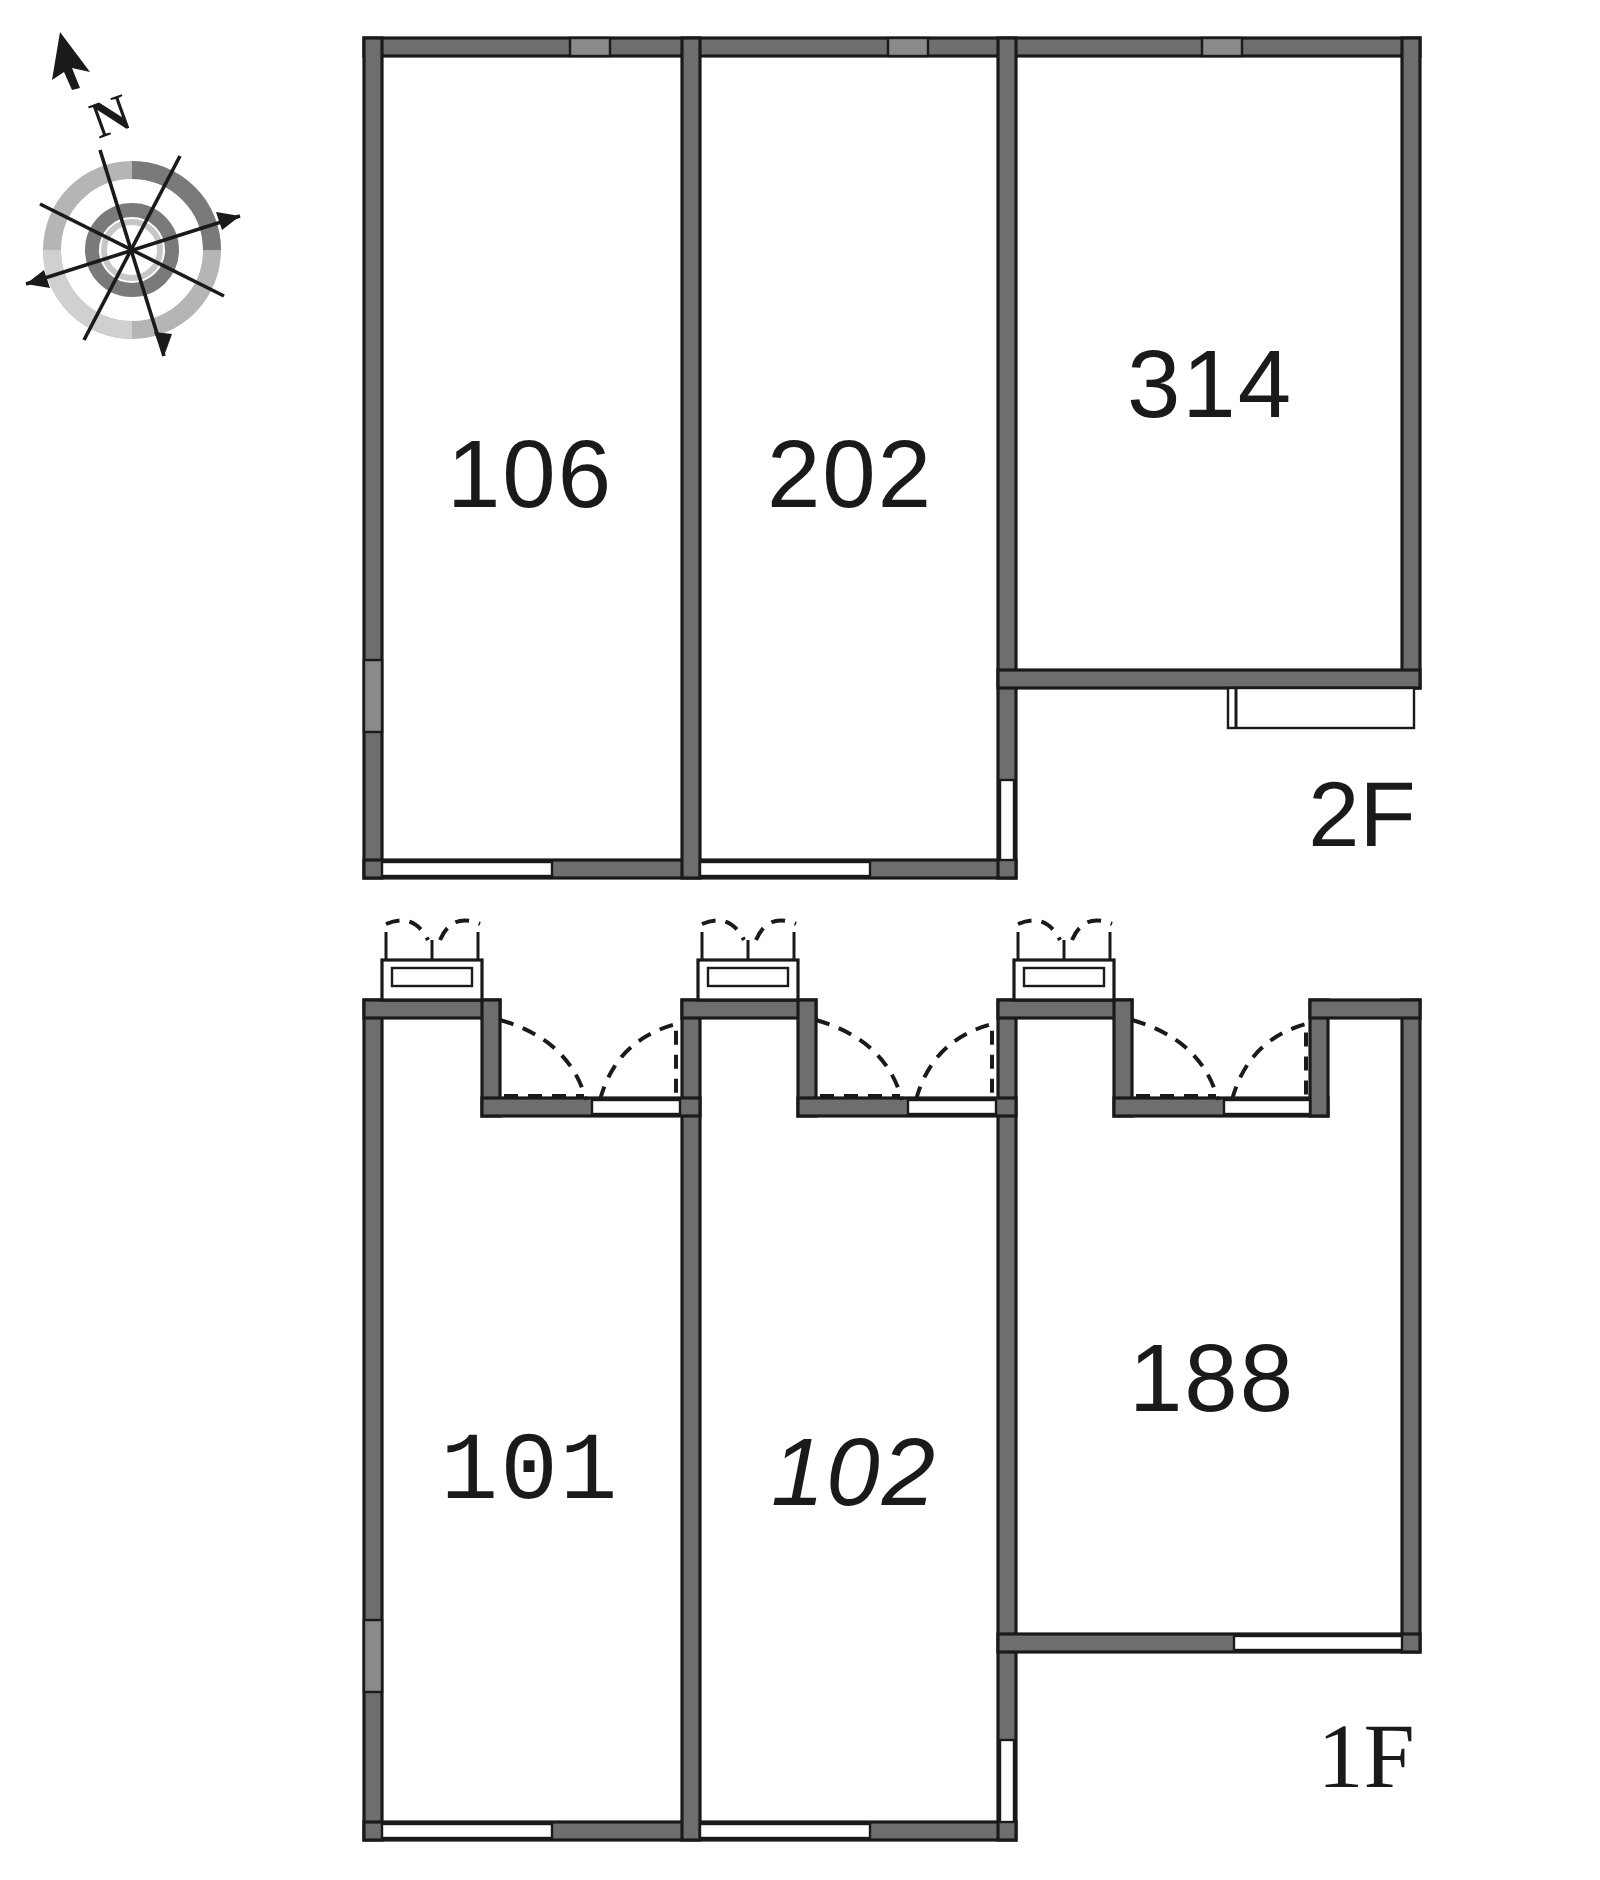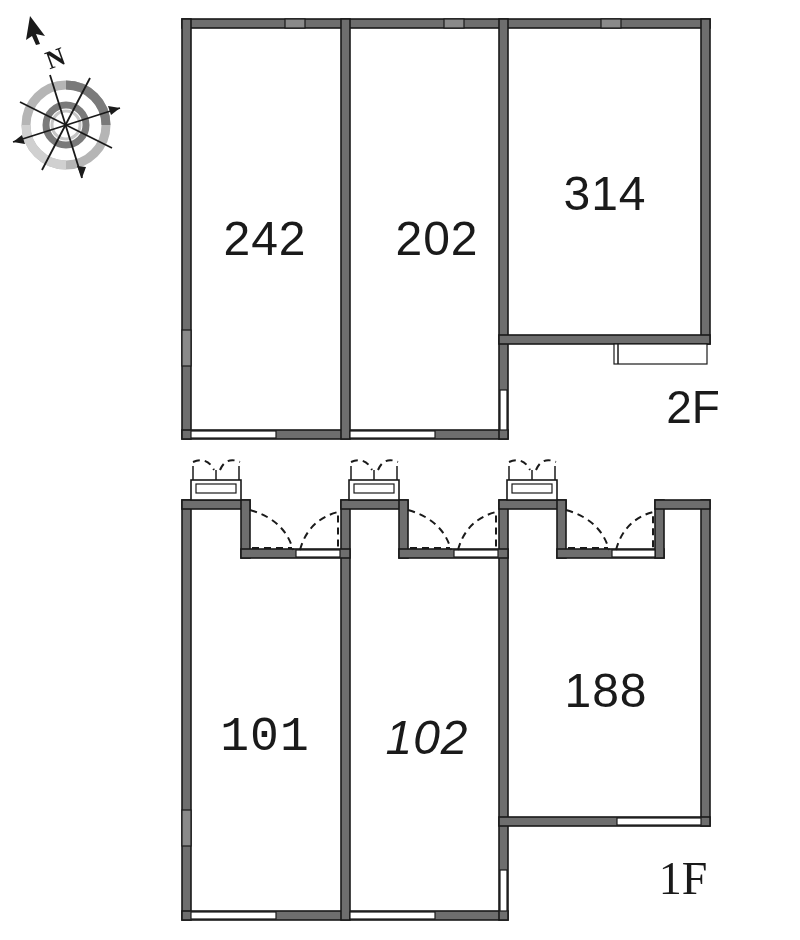--- a/index.html
+++ b/index.html
@@ -127,21 +127,21 @@
       <rect x="507" y="480" width="50" height="20" fill="#fff" stroke="#1a1a1a" stroke-width="1.6"></rect>
       <rect x="512" y="484" width="40" height="9" fill="#fff" stroke="#1a1a1a" stroke-width="1.2"></rect>
       <path class="dash" d="M 509 462 Q 523 456 530 470 M 536 470 Q 542 456 556 462"></path>
       <line class="thin" x1="509" y1="466" x2="509" y2="480"></line>
       <line class="thin" x1="555" y1="466" x2="555" y2="480"></line>
       <line class="thin" x1="532" y1="470" x2="532" y2="480"></line>
     </g>
   </g>
 </svg>
 
-<div class="room-label" style="left:265px; top:238px;">242</div>
-<div class="room-label" style="left:425px; top:238px;margin-left:12px;">202</div>
+<div class="room-label" style="left:265px; top:238px;">106</div>
+<div class="room-label" style="left:425px; top:238px;">202</div>
 <div class="room-label" style="left:605px; top:193px;">314</div>
-<div class="floor-label" style="left:681px; top:407px;margin-left:12px;">2F</div>
+<div class="floor-label" style="left:681px; top:407px;">2F</div>
 
 <div class="room-label" style="left:265px; top:737px;font-family:Liberation Mono, monospace;">101</div>
 <div class="room-label" style="left:427px; top:737px;font-style:italic;">102</div>
 <div class="room-label" style="left:606px; top:690px;">188</div>
 <div class="floor-label" style="left:683px; top:878px;font-family:Liberation Serif, serif;">1F</div>
 
 </body></html>

